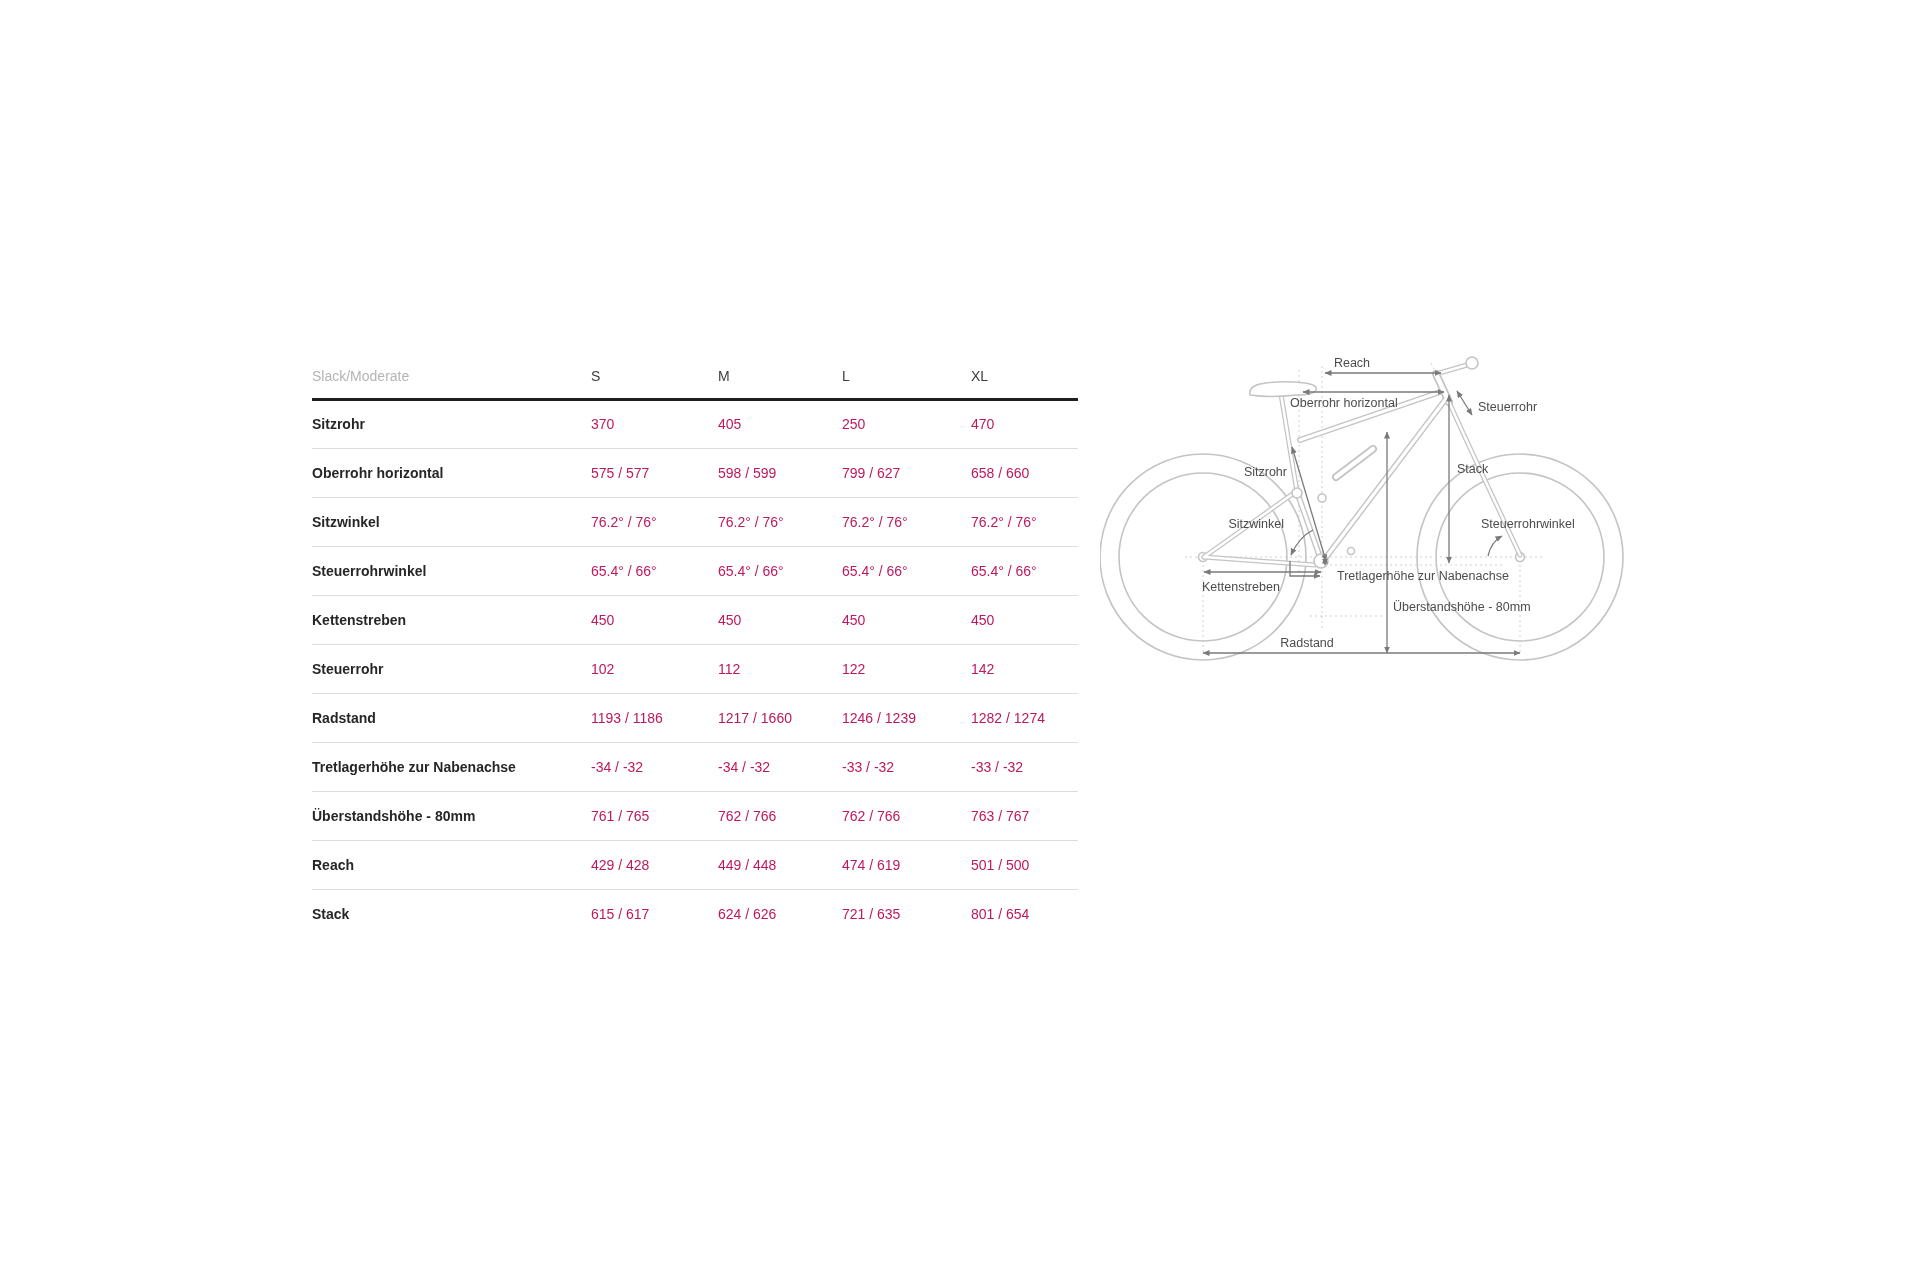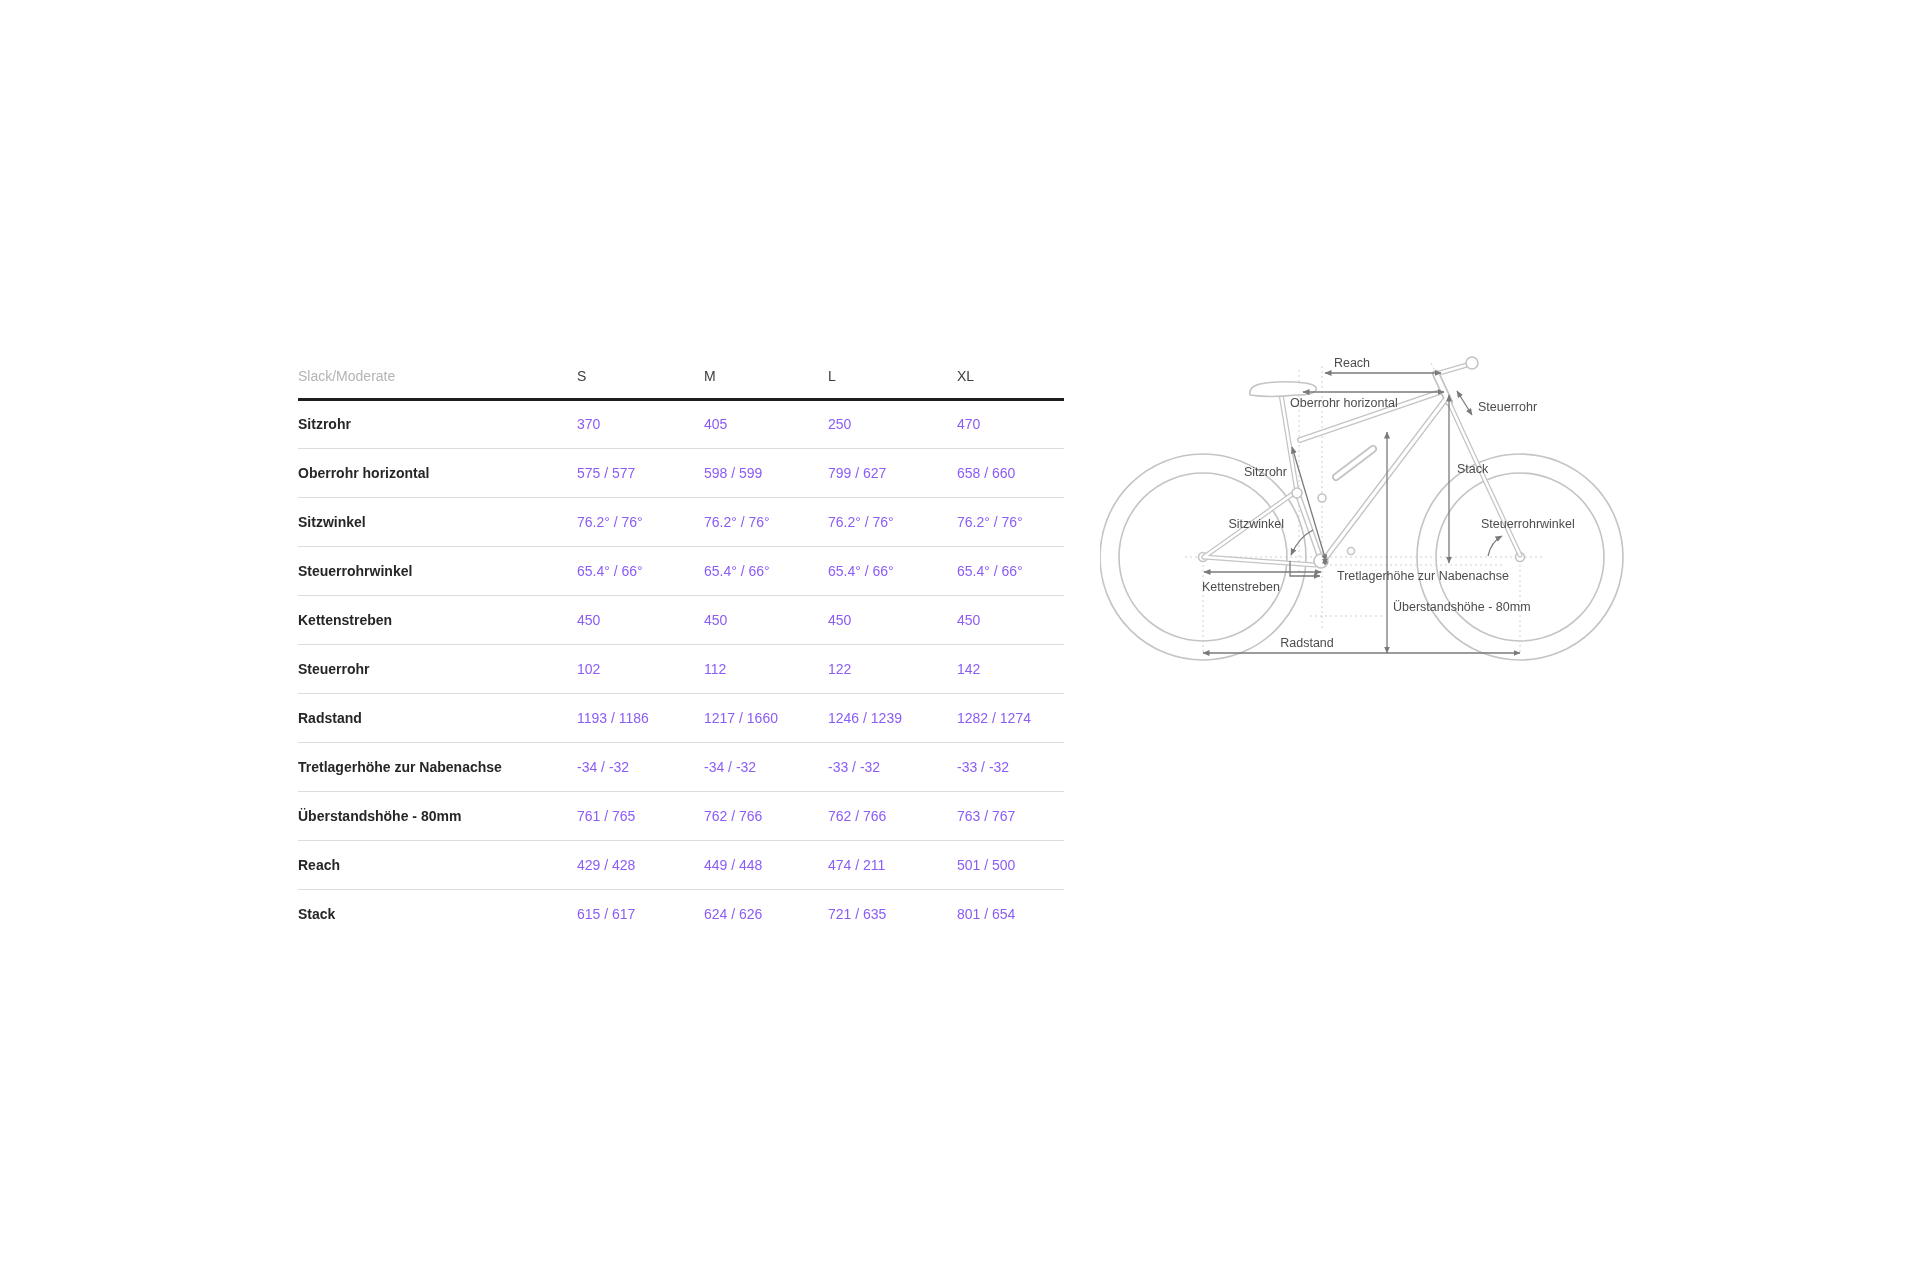--- a/index.html
+++ b/index.html
@@ -1,36 +1,36 @@
 <!DOCTYPE html>
 <html><head>
 <meta charset="utf-8">
 <style>
   html,body{margin:0;padding:0;background:#ffffff;}
   .page{position:relative;width:1920px;height:1280px;background:#fff;overflow:hidden;
         font-family:"Liberation Sans","DejaVu Sans",sans-serif;}
 
   
-  .geo-table{position:absolute;left:298px;top:354px;width:766px;border-collapse:collapse;
+  .geo-table{position:absolute;left:312px;top:354px;width:766px;border-collapse:collapse;
              table-layout:fixed;}
   .geo-table col.c-label{width:279px;}
   .geo-table col.c-s{width:127px;}
   .geo-table col.c-m{width:124px;}
   .geo-table col.c-l{width:129px;}
   .geo-table col.c-xl{width:107px;}
   .geo-table th,.geo-table td{text-align:left;padding:0;font-size:14px;font-weight:normal;
              vertical-align:middle;white-space:nowrap;}
   .geo-table thead tr{height:45px;}
   .geo-table thead{border-bottom:3px solid #1f1f1f;}
   .geo-table thead .head-label{color:#b4b4b4;}
   .geo-table thead .head-size{color:#3d3d3d;}
   .geo-table tbody tr{height:49px;border-bottom:1px solid #dcdcdc;}
   .geo-table tbody tr:last-child{border-bottom:none;}
   .geo-table td.row-label{font-weight:bold;color:#262626;}
-  .geo-table td.row-value{color:#8b5cf6;}
+  .geo-table td.row-value{color:#be185d;}
 
   
   .geo-diagram{position:absolute;left:1100px;top:340px;width:560px;height:340px;}
   .geo-diagram svg{display:block;}
   .dim-label{font-size:12.5px;fill:#4c4c4c;}
 </style>
 </head>
 <body>
 
 <div class="page">
@@ -113,21 +113,21 @@
           <td class="row-label">Überstandshöhe - 80mm</td>
           <td class="row-value">761 / 765</td>
           <td class="row-value">762 / 766</td>
           <td class="row-value">762 / 766</td>
           <td class="row-value">763 / 767</td>
         </tr>
         <tr>
           <td class="row-label">Reach</td>
           <td class="row-value">429 / 428</td>
           <td class="row-value">449 / 448</td>
-          <td class="row-value">474 / 211</td>
+          <td class="row-value">474 / 619</td>
           <td class="row-value">501 / 500</td>
         </tr>
         <tr>
           <td class="row-label">Stack</td>
           <td class="row-value">615 / 617</td>
           <td class="row-value">624 / 626</td>
           <td class="row-value">721 / 635</td>
           <td class="row-value">801 / 654</td>
         </tr>
       </tbody>

